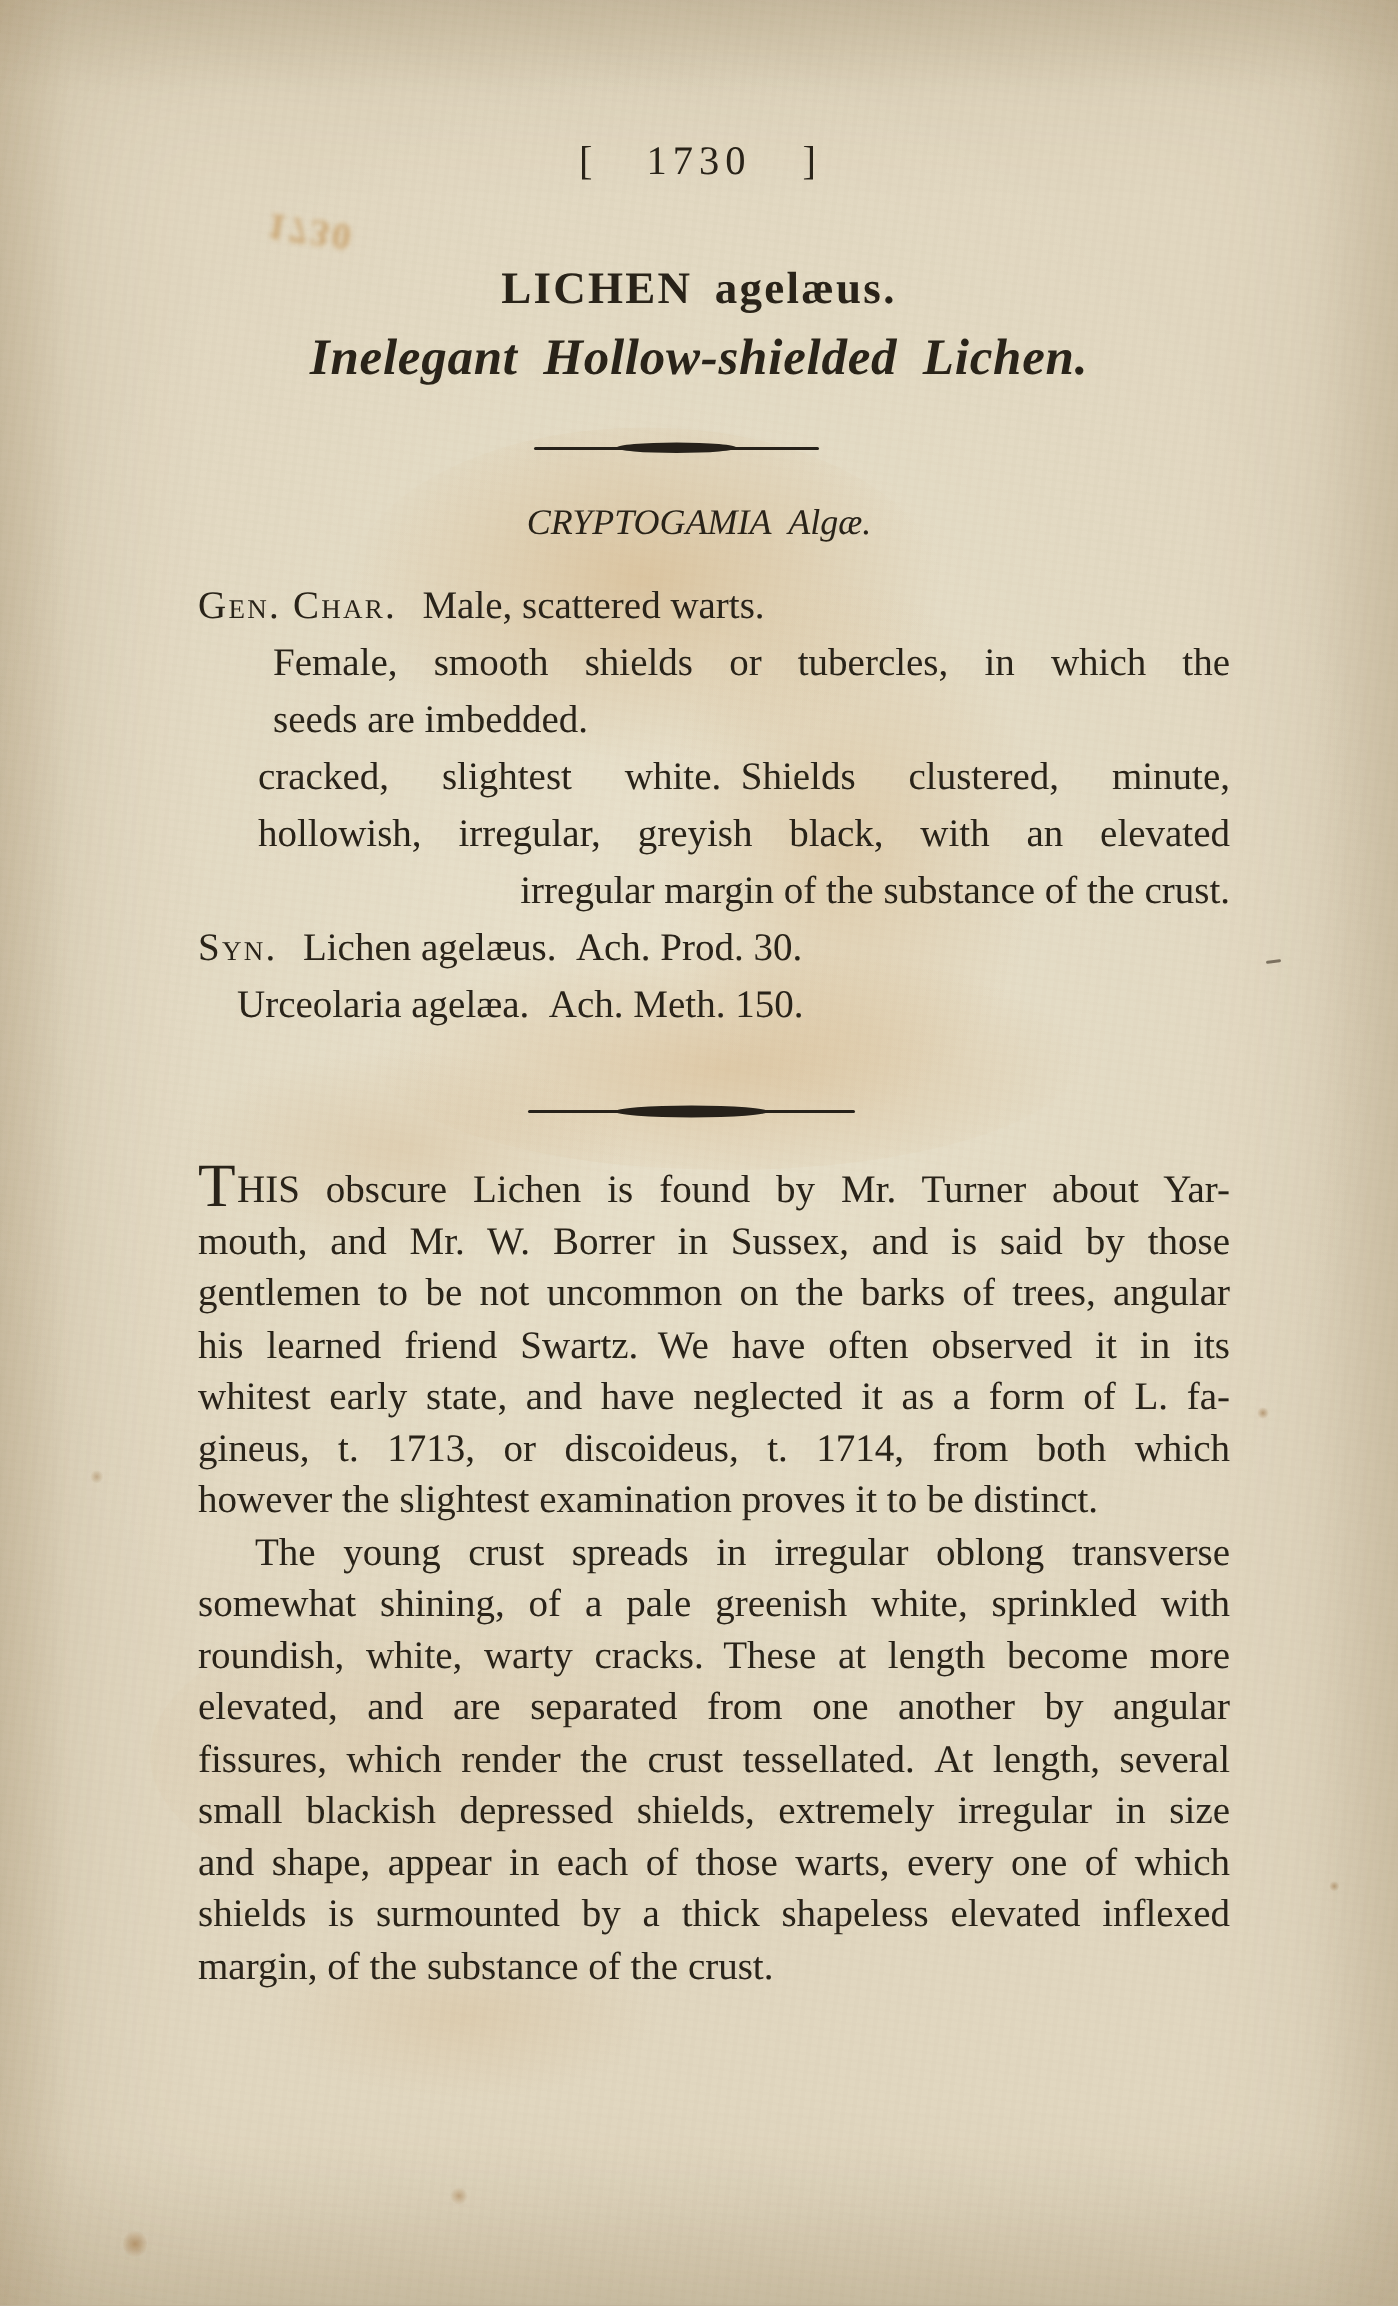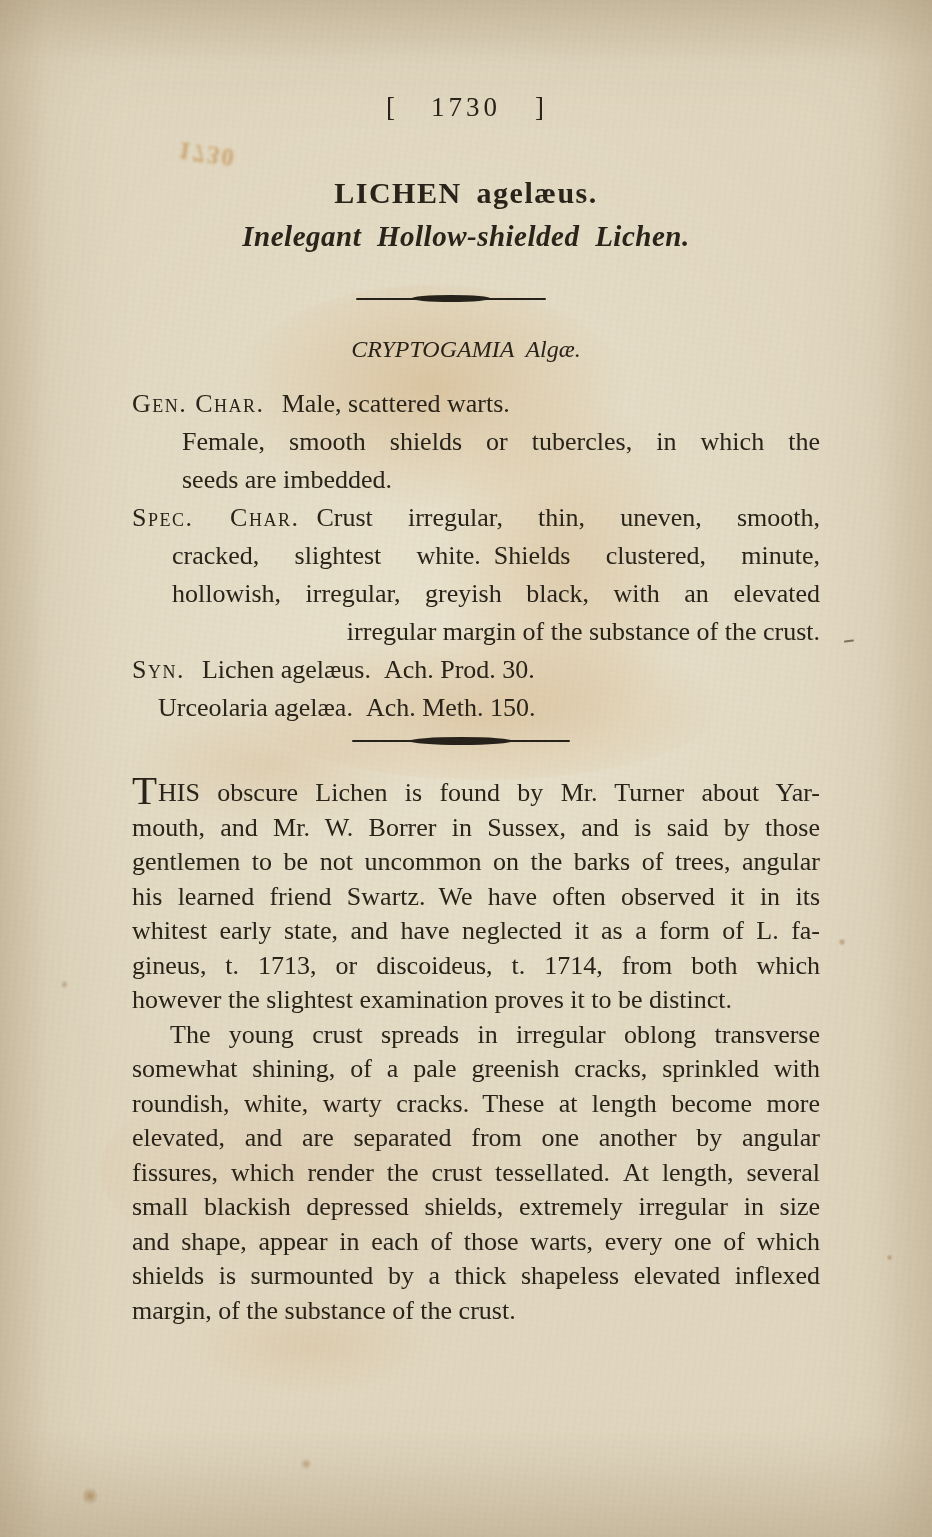--- a/index.html
+++ b/index.html
@@ -31,21 +31,21 @@
     transform:rotate(188deg) scaleX(-1);
     filter:blur(1.6px);opacity:.62;letter-spacing:2px;
     pointer-events:none;
   }
   .speck{position:absolute;border-radius:50%;pointer-events:none;}
 
   .center{position:absolute;left:0;width:100%;text-align:center;}
   .pagenum{top:92px;font-size:27px;letter-spacing:2px;}
   .pagenum .num{margin:0 34px;letter-spacing:4px;}
   .title{top:176px;font-size:30px;font-weight:bold;letter-spacing:1.5px;word-spacing:6px;}
-  .subtitle{top:220px;font-size:29px;font-weight:bold;font-style:italic;letter-spacing:.5px;word-spacing:8px;}
+  .subtitle{top:220px;font-size:34px;font-weight:bold;font-style:italic;letter-spacing:.5px;word-spacing:8px;}
   .taxon{top:336px;font-size:24px;font-weight:normal;font-style:italic;word-spacing:6px;}
 
   .rule{position:absolute;height:12px;}
   .rule .bar{position:absolute;left:0;right:0;top:5px;height:2px;background:#26211a;border-radius:1px;}
   .rule .spindle{position:absolute;top:2px;left:50%;transform:translateX(-50%);background:#26211a;border-radius:50%;}
   .rule1{top:293px;left:356px;width:190px;}
   .rule1 .spindle{width:80px;height:7px;}
   .rule2{top:735px;left:352px;width:218px;}
   .rule2 .spindle{width:102px;height:8px;}
 
@@ -91,21 +91,20 @@
 
   <div class="center taxon">CRYPTOGAMIA Algæ.</div>
 
   <div class="textcol entries" id="entries">
       <div>
         <div class="tline"><span class="s-sc">Gen. Char.</span><span>Male, scattered warts.</span></div>
         <div class="tline just" style="padding-left: 50px;"><span>Female, smooth shields or tubercles, in which the</span></div>
         <div class="tline" style="padding-left: 50px;"><span>seeds are imbedded.</span></div>
       </div>
       <div>
-        <div class="tline just"><span class="s-sc">Spec. Char.</span><span>Crust irregular, thin, uneven, smooth,</span></div>
         <div class="tline just" style="padding-left: 40px;"><span>cracked, slightest white. Shields clustered, minute,</span></div>
         <div class="tline just" style="padding-left: 40px;"><span>hollowish, irregular, greyish black, with an elevated</span></div>
         <div class="tline" style="padding-left: 40px; text-align: right;"><span>irregular margin of the substance of the crust.</span></div>
       </div>
       <div>
         <div class="tline"><span class="s-sc">Syn.</span><span>Lichen agelæus. </span><span class="s-i">Ach. Prod.</span><span> 30.</span></div>
         <div class="tline" style="padding-left: 26px;"><span>Urceolaria agelæa. </span><span class="s-i">Ach. Meth.</span><span> 150.</span></div>
       </div>
     </div>
 
@@ -119,21 +118,21 @@
         <div class="tline just"><span class="s-lead">T</span><span>HIS obscure Lichen is found by Mr. Turner about Yar-</span></div>
         <div class="tline just"><span>mouth, and Mr. W. Borrer in Sussex, and is said by those</span></div>
         <div class="tline just"><span>gentlemen to be not uncommon on the barks of trees, angular</span></div>
         <div class="tline just"><span>his learned friend Swartz. We have often observed it in its</span></div>
         <div class="tline just"><span>whitest early state, and have neglected it as a form of </span><span class="s-i">L. fa-</span></div>
         <div class="tline just"><span class="s-i">gineus, t.</span><span> 1713, or </span><span class="s-i">discoideus, t.</span><span> 1714, from both which</span></div>
         <div class="tline"><span>however the slightest examination proves it to be distinct.</span></div>
       </div>
       <div>
         <div class="tline just" style="padding-left: 38px;"><span>The young crust spreads in irregular oblong transverse</span></div>
-        <div class="tline just"><span>somewhat shining, of a pale greenish cracks, sprinkled with</span></div>
+        <div class="tline just"><span>somewhat shining, of a pale greenish white, sprinkled with</span></div>
         <div class="tline just"><span>roundish, white, warty cracks. These at length become more</span></div>
         <div class="tline just"><span>elevated, and are separated from one another by angular</span></div>
         <div class="tline just"><span>fissures, which render the crust tessellated. At length, several</span></div>
         <div class="tline just"><span>small blackish depressed shields, extremely irregular in size</span></div>
         <div class="tline just"><span>and shape, appear in each of those warts, every one of which</span></div>
         <div class="tline just"><span>shields is surmounted by a thick shapeless elevated inflexed</span></div>
         <div class="tline"><span>margin, of the substance of the crust.</span></div>
       </div>
     </div>
 </div>

